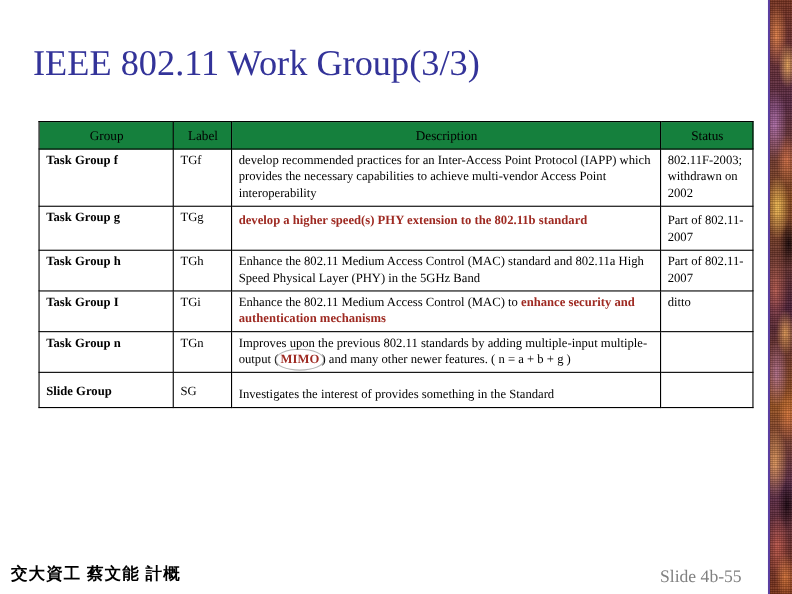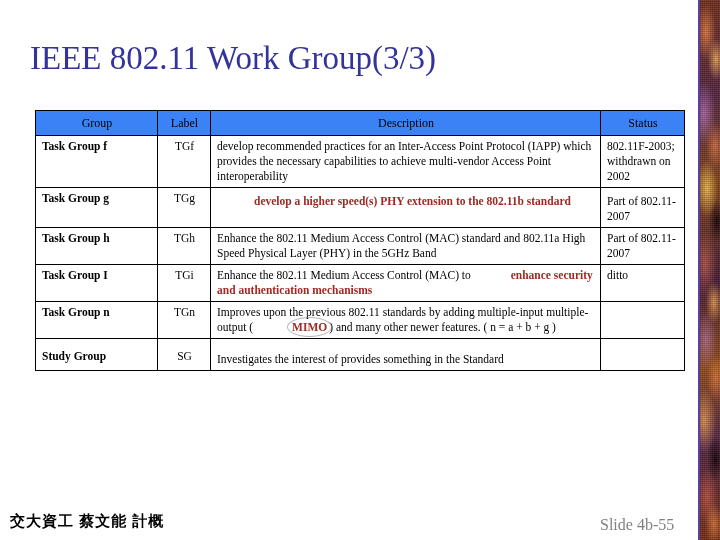--- a/index.html
+++ b/index.html
@@ -103,47 +103,46 @@
   table.wg th, table.wg td {
     border: 1px solid #000000;
     vertical-align: top;
     padding: 3px 5px 3px 6px;
     font-family: "Liberation Serif", "DejaVu Serif", serif;
     font-size: 11.5px;
     line-height: 15px;
     color: #000000;
   }
   table.wg thead th {
-    background: #3b82f6;
+    background: #15803d;
     text-align: center;
     font-weight: normal;
     font-size: 12px;
     height: 20px;
     vertical-align: middle;
     padding-top: 2px;
     padding-bottom: 2px;
   }
   col.c-group  { width: 122px; }
   col.c-label  { width: 53px; }
   col.c-desc   { width: 390px; }
   col.c-status { width: 84px; }
 
   td.group-cell {
     font-weight: bold;
     font-size: 12px;
     padding-top: 6px;
   }
-  td.label-cell  { font-size: 12px; padding-top: 6px; text-align: center; }
+  td.label-cell  { font-size: 12px; padding-top: 6px; }
   td.desc-cell   { font-size: 11.5px; }
   td.status-cell { font-size: 11.5px; }
 
   .hl {
     color: #9E2A22;
     font-weight: bold;
-    margin-left: 37px;
   }
   .desc-pad { padding-top: 10px; display: block; }
 
   
   .circled {
     position: relative;
     display: inline-block;
     padding: 0 2px;
   }
   .circled::after {
@@ -239,21 +238,21 @@
         </tr>
 
         <tr>
           <td class="group-cell">Task Group n</td>
           <td class="label-cell">TGn</td>
           <td class="desc-cell"><span>Improves upon the previous 802.11 standards by adding multiple-input multiple-output (</span><span class="circled hl"><span>MIMO</span></span><span>) and many other newer features.  ( n = a + b + g )</span></td>
           <td class="status-cell"></td>
         </tr>
 
         <tr>
-          <td class="group-cell" style="padding-top:10px;">Study Group</td>
+          <td class="group-cell" style="padding-top:10px;">Slide Group</td>
           <td class="label-cell" style="padding-top:10px;">SG</td>
           <td class="desc-cell">
             <span class="desc-pad">Investigates the interest of provides something in the Standard</span>
           </td>
           <td class="status-cell"></td>
         </tr>
 
       </tbody>
     </table>
   </div>

